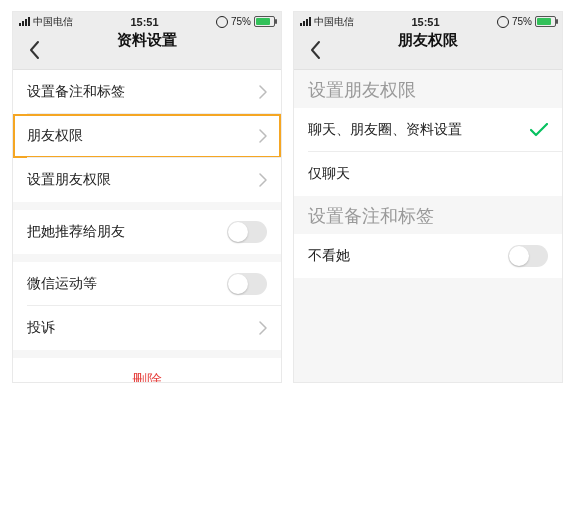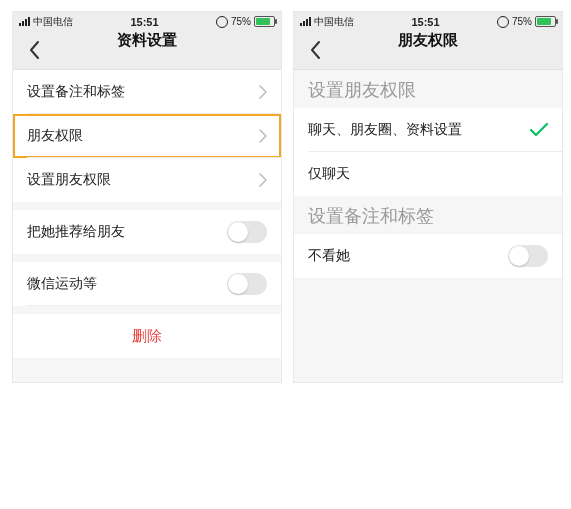--- a/index.html
+++ b/index.html
@@ -198,20 +198,28 @@
 
   <div class="cell">
     <span class="label">微信运动等</span>
     <span class="accessory">
       <span class="toggle">
             <span class="knob"></span>
           </span>
     </span>
   </div>
 
+  <div class="cell last">
+    <span class="label">投诉</span>
+    <span class="accessory chev-right">
+      <svg width="8" height="14" viewBox="0 0 8 14">
+            <polyline points="1,1 7,7 1,13" fill="none" stroke="#bcbcbc" stroke-width="1.5" stroke-linecap="round" stroke-linejoin="round"></polyline>
+          </svg>
+    </span>
+  </div>
 
   <div class="spacer"></div>
 
   <div class="cell delete-cell last">
     <span class="danger">删除</span>
   </div>
 </div>
 
 <div class="phone right">
   <div class="status">

